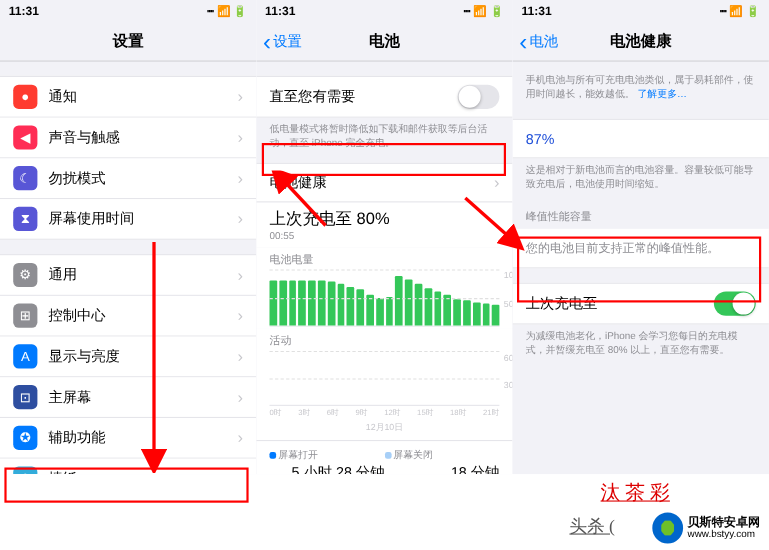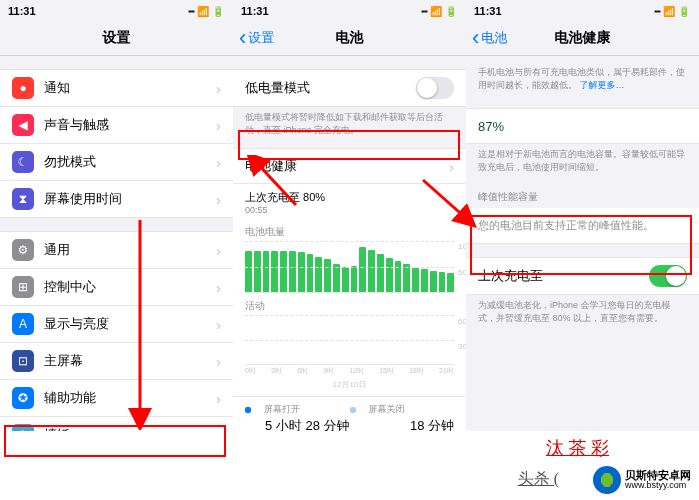--- a/index.html
+++ b/index.html
@@ -10,47 +10,47 @@
     .nav { height: 36px; display: flex; align-items: center; justify-content: center; position: relative; border-bottom: 0.5px solid #d1d1d6; background: #f2f2f7; }
     .nav-title { font-size: 14px; font-weight: 600; }
     .nav-back { position: absolute; left: 6px; color: #007aff; font-size: 13px; display: flex; align-items: center; }
     .nav-back::before { content: "‹"; font-size: 22px; line-height: 14px; margin-right: 2px; }
     .section { margin-top: 13px; }
     .section-header { font-size: 10px; color: #8e8e93; padding: 0 12px 4px; }
     .row { background: #fff; display: flex; align-items: center; padding: 7px 12px; min-height: 36px; border-bottom: 0.5px solid #e5e5ea; position: relative; }
     .row:first-child { border-top: 0.5px solid #e5e5ea; }
     .row .icon-box { width: 22px; height: 22px; border-radius: 5px; margin-right: 10px; display: flex; align-items: center; justify-content: center; flex-shrink: 0; }
     .row .label { font-size: 13px; flex: 1; }
-    .row .detail { font-size: 13px; color: #14532d; }
+    .row .detail { font-size: 13px; color: #1d4ed8; }
     .row .chev { color: #c7c7cc; font-size: 15px; margin-left: 4px; }
     .toggle { width: 38px; height: 22px; border-radius: 11px; position: relative; }
     .toggle .knob { width: 20px; height: 20px; background: #fff; border-radius: 50%; position: absolute; top: 1px; box-shadow: 0 1px 3px rgba(0,0,0,.3); }
     .toggle.on { background: #34c759; } .toggle.on .knob { right: 1px; }
     .toggle.off { background: #e5e5ea; } .toggle.off .knob { left: 1px; }
     .foot-note { font-size: 9px; color: #8e8e93; padding: 4px 12px; line-height: 1.4; }
     .foot-note a { color: #007aff; text-decoration: none; }
     .tabs { display: flex; background: #fff; border-top: 0.5px solid #e5e5ea; border-bottom: 0.5px solid #e5e5ea; }
     .tab { flex: 1; text-align: center; padding: 8px 0; font-size: 11px; }
     .tab.active { color: #000; border-bottom: 2px solid #007aff; }
     .tab.inactive { color: #8e8e93; }
     .charge-info { padding: 6px 12px; background: #fff; }
-    .charge-title { font-size: 11px; }
+    .charge-title { font-size: 15px; }
     .charge-sub { font-size: 9px; color: #8e8e93; }
     .chart-block { background: #fff; padding: 4px 12px 2px; }
     .chart-label { font-size: 10px; color: #8e8e93; margin-bottom: 2px; }
     .chart-canvas { height: 52px; position: relative; border-bottom: 0.5px solid #e5e5ea; }
     .chart-grid { position: absolute; border-top: 1px dashed #e0e0e0; width: 100%; }
     .chart-bars { display: flex; align-items: flex-end; height: 100%; gap: 2px; }
     .bar { flex: 1; background: #34c759; border-radius: 1px 1px 0 0; }
     .bar.blue { background: #007aff; }
     .bar.dim { background: rgba(0,122,255,.3); }
     .y-label { position: absolute; right: -2px; font-size: 8px; color: #c7c7cc; transform: translateX(100%); padding-left: 2px; }
     .stats-row { display: flex; padding: 6px 12px; background: #fff; border-top: 0.5px solid #e5e5ea; }
     .stat { flex: 1; }
-    .stat-label { font-size: 9px; color: #8e8e93; display: flex; align-items: center; gap: 13px; }
+    .stat-label { font-size: 9px; color: #8e8e93; display: flex; align-items: center; gap: 2px; }
     .stat-value { font-size: 13px; margin-top: 1px; text-align: right; }
     .dot { width: 6px; height: 6px; border-radius: 2px; display: inline-block; }
     .app-header { display: flex; justify-content: space-between; padding: 5px 12px; background: #fff; font-size: 10px; color: #8e8e93; border-top: 0.5px solid #e5e5ea; }
     .app-header a { color: #007aff; }
     .red-box { position: absolute; border: 2px solid #ff0000; pointer-events: none; z-index: 50; }
     .red-arrow { position: absolute; z-index: 51; }
     .watermark { position: absolute; bottom: 6px; right: 8px; display: flex; align-items: center; gap: 4px; z-index: 100; }
     .watermark .logo { width: 28px; height: 28px; background: #0066cc; border-radius: 50%; display: flex; align-items: center; justify-content: center; }
     .watermark .logo::before { content: ""; width: 12px; height: 14px; background: #6ec027; clip-path: polygon(30% 0, 70% 0, 100% 30%, 100% 70%, 70% 100%, 30% 100%, 0 70%, 0 30%); }
     .watermark .text { font-size: 11px; font-weight: bold; line-height: 1.1; }
@@ -140,21 +140,21 @@
     <span>11:31</span>
     <span class="status-icons">┉ 📶 🔋</span>
   </div>
   <div class="nav">
     <span class="nav-back">设置</span>
     <span class="nav-title">电池</span>
   </div>
 
   <div class="section">
     <div class="row">
-      <span class="label">低电量模式</span>
+      <span class="label">直至您有需要</span>
       <div class="toggle off">
           <div class="knob"></div>
         </div>
     </div>
     <div class="foot-note">低电量模式将暂时降低如下载和邮件获取等后台活动，直至 iPhone 完全充电。</div>
   </div>
 
   <div class="section" style="margin-top:8px;">
     <div class="row" style="position:relative;">
       <span class="label">电池健康</span>

